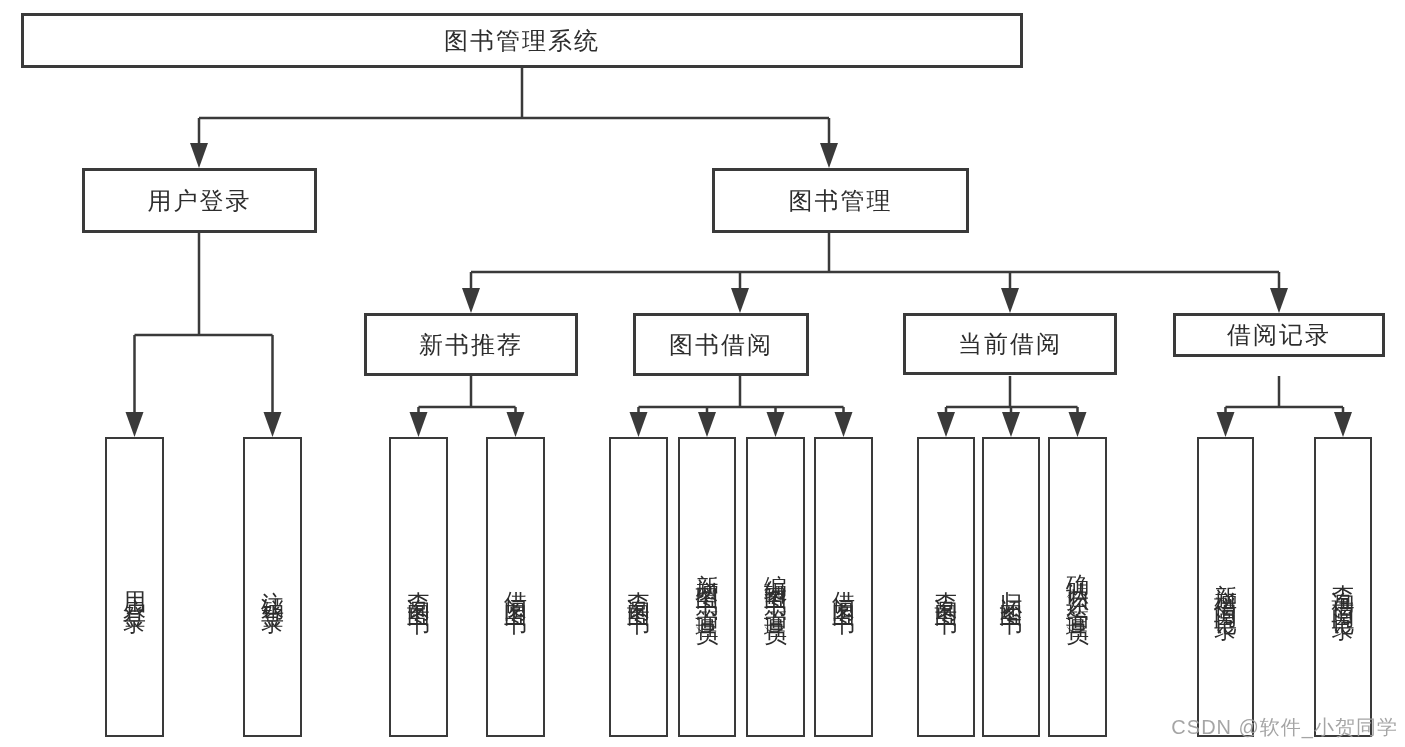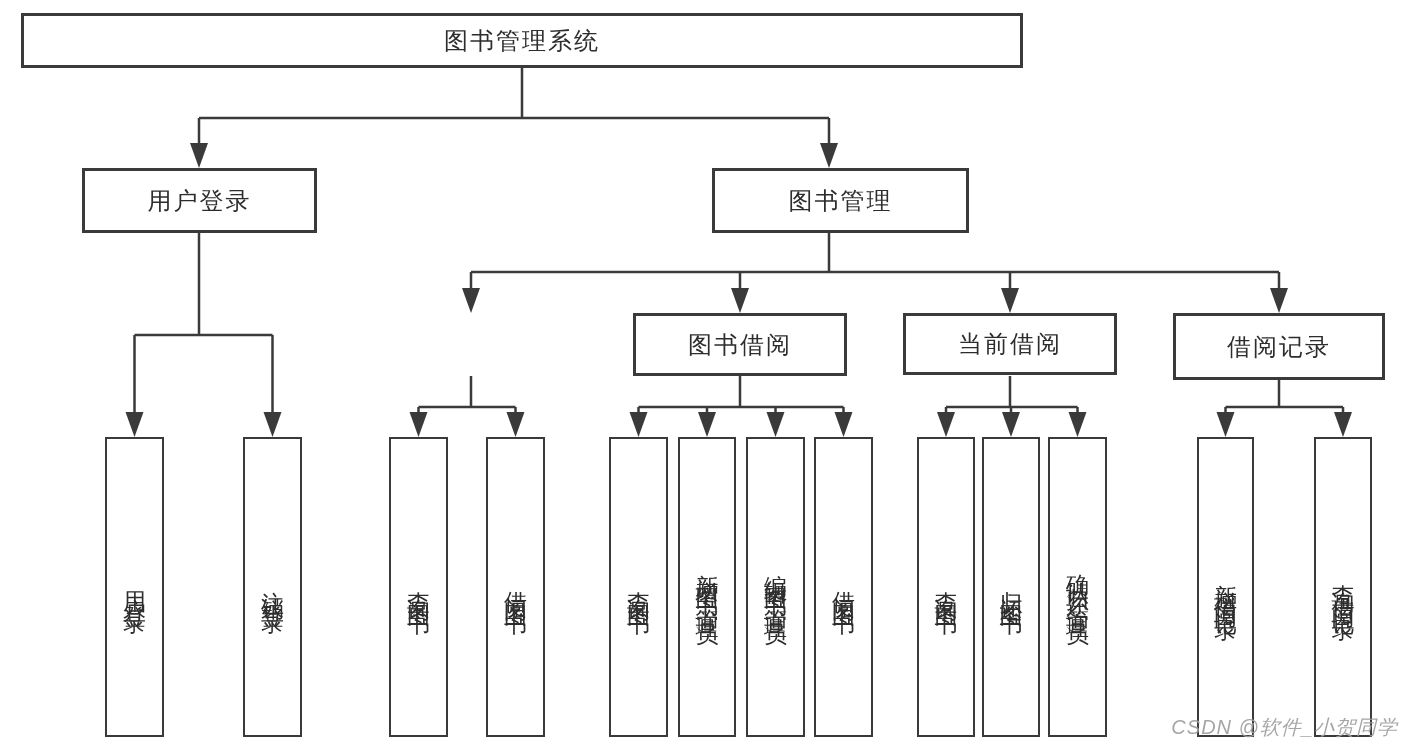--- a/index.html
+++ b/index.html
@@ -70,21 +70,20 @@
   .watermark {
     position: absolute;
     right: 7px;
     bottom: 6px;
     z-index: 5;
     color: var(--watermark);
     opacity: 0.92;
     font-size: 20px;
     letter-spacing: 1px;
     white-space: nowrap;
-    font-style: italic;
   }
 </style>
 </head>
 <body>
 
 <div class="canvas">
 
   <svg class="connectors" viewBox="0 0 1405 747" xmlns="http://www.w3.org/2000/svg">
 
     <path d="M522,68 V118 M199,118 H829 M199,118 V147 M829,118 V147"></path>
@@ -120,27 +119,30 @@
     <span>图书管理系统</span>
   </div>
 
   <div class="hbox" style="left:82px;top:168px;width:235px;height:65px">
     <span>用户登录</span>
   </div>
   <div class="hbox" style="left:712px;top:168px;width:257px;height:65px">
     <span>图书管理</span>
   </div>
 
-  <div class="hbox" style="left:633px;top:313px;width:214px;height:63px">
+  <div class="hbox" style="left:364px;top:313px;width:214px;height:63px">
+    <span>新书推荐</span>
+  </div>
+  <div class="hbox" style="left:633px;top:313px;width:176px;height:63px">
     <span>图书借阅</span>
   </div>
   <div class="hbox" style="left:903px;top:313px;width:214px;height:62px">
     <span>当前借阅</span>
   </div>
-  <div class="hbox" style="left:1173px;top:313px;width:212px;height:67px">
+  <div class="hbox" style="left:1173px;top:313px;width:212px;height:44px">
     <span>借阅记录</span>
   </div>
 
   <div class="vbox" style="left:105px;top:437px;width:59px;height:300px">
     <span class="vtext">用户登录</span>
   </div>
   <div class="vbox" style="left:243px;top:437px;width:59px;height:300px">
     <span class="vtext">注销登录</span>
   </div>
 

